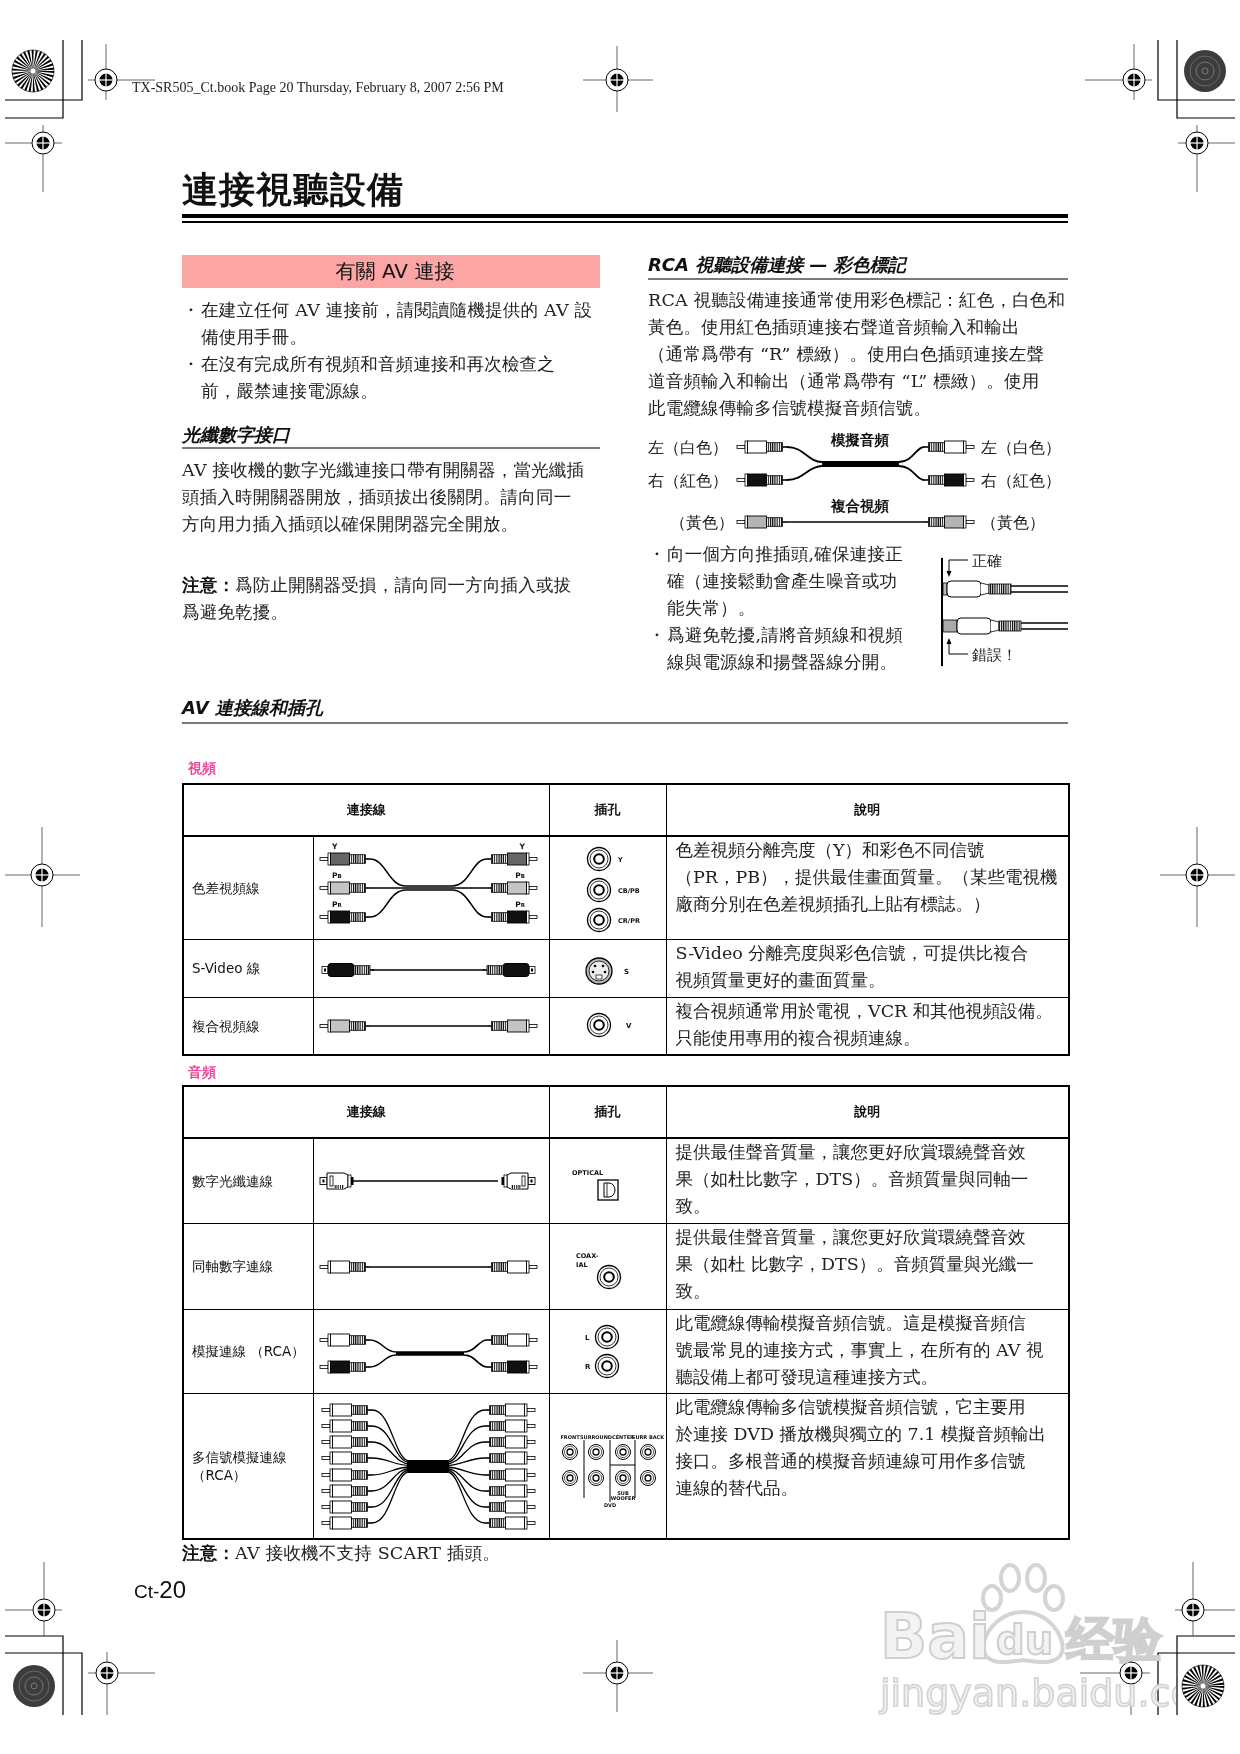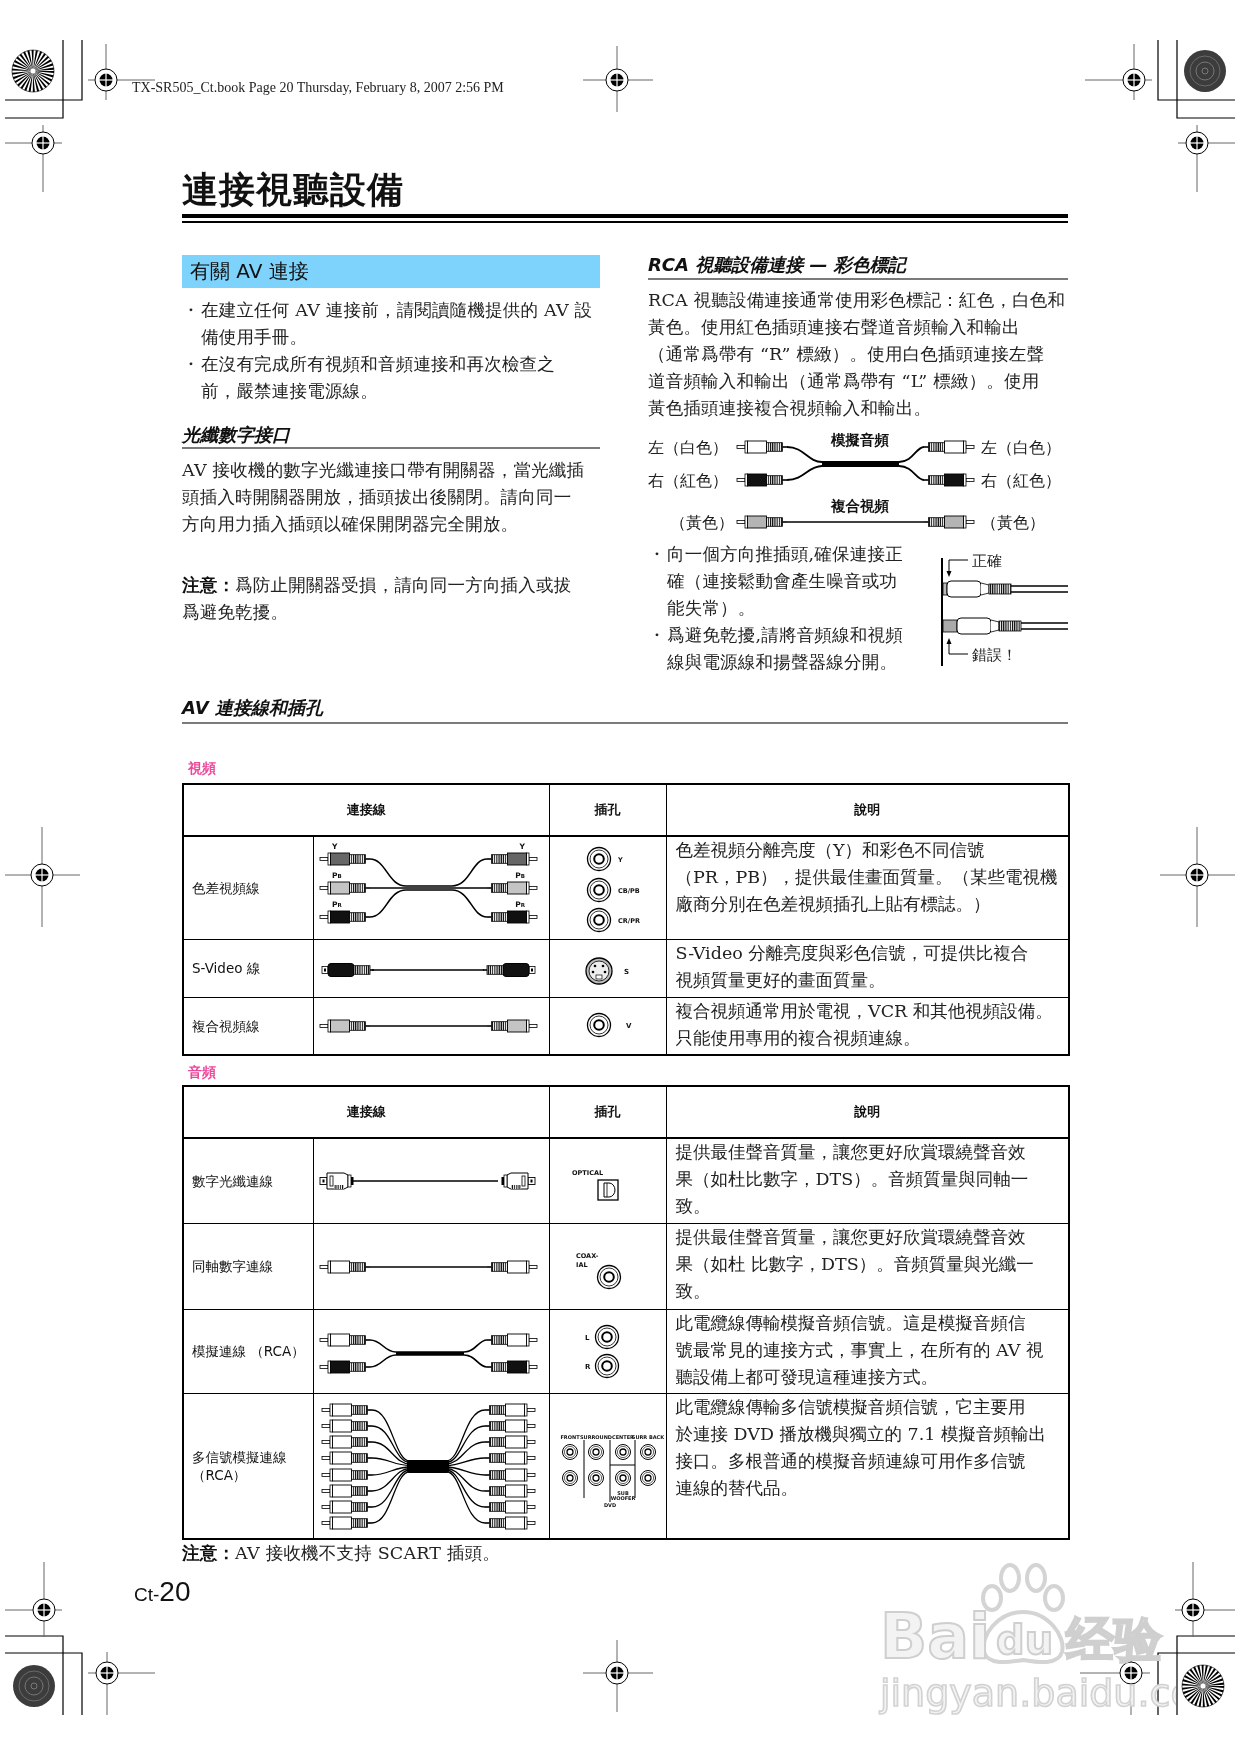--- a/index.html
+++ b/index.html
@@ -14,23 +14,23 @@
     font-size: 14px; line-height: 16px; color: #222; white-space: nowrap;
   }
   .page-title {
     left: 182px; top: 168px; font-family: "DejaVu Sans", "Liberation Sans", sans-serif;
     font-size: 36px; line-height: 44px; font-weight: bold; color: #111; letter-spacing: 1px;
   }
   .rule-thick { left: 182px; top: 214px; width: 886px; height: 4px;  background: #000; }
   .rule-thin  { left: 182px; top: 221px; width: 886px; height: 1.5px; background: #000; }
 
   .gray-heading {
-    left: 182px; top: 255px; width: 418px; height: 33px; background: #7dd3fc;
+    left: 182px; top: 255px; width: 418px; height: 33px; background: #fca5a5;
     font-family: "DejaVu Sans", "Liberation Sans", sans-serif; font-size: 20px;
-    line-height: 33px; padding-left: 8px; color: #111; white-space: nowrap;
+    line-height: 33px; padding-left: 8px; color: #111; white-space: nowrap; text-align: center;
   }
   .ital-heading {
     font-family: "DejaVu Sans", "Liberation Sans", sans-serif; font-style: italic;
     font-weight: bold; font-size: 18px; line-height: 24px; color: #111; white-space: nowrap; text-align: center;
   }
   .gray-rule { height: 2px; background: #7a7a7a; }
 
   .body-text { font-size: 17.5px; line-height: 27px; white-space: nowrap; letter-spacing: 0.2px; color: #222; }
   .line { display: block; height: 27px; }
   .bullet-item { position: relative; padding-left: 19px; }
@@ -58,21 +58,21 @@
   }
   .tbl td.desc {
     vertical-align: top; padding: 0 8px 0 9px; font-size: 17.5px; line-height: 27px;
     white-space: nowrap; color: #222; overflow: hidden;
   }
   .tbl td.fig { overflow: hidden; }
   .tbl svg { display: block; }
 
   .page-num { left: 134px; top: 1576px; font-family: "Liberation Sans", sans-serif; color: #111; white-space: nowrap; }
   .page-num .pre { font-size: 19px; }
-  .page-num .num { font-size: 28px; margin-top: 48px; }
+  .page-num .num { font-size: 24px; margin-top: 48px; }
 
   svg text { font-family: "DejaVu Sans", "Liberation Sans", sans-serif; }
   .diag-text { font-family: "DejaVu Serif", "Liberation Serif", serif; font-size: 16px; fill: #222; }
   .diag-bold { font-size: 14.5px; font-weight: bold; fill: #111; }
   .tiny { font-size: 7.5px; font-weight: bold; fill: #111; }
   .micro { font-size: 5px; font-weight: bold; fill: #111; }
 </style>
 </head>
 <body>
 
@@ -212,21 +212,21 @@
 </div>
 
 <div class="a ital-heading" style="left:648px;top:253px">RCA 視聽設備連接 — 彩色標記</div>
 <div class="a gray-rule" style="left:648px;top:278px;width:420px"></div>
 
 <div class="a body-text" style="left:648px;top:287px">
   <span class="line">RCA 視聽設備連接通常使用彩色標記：紅色，白色和</span>
   <span class="line">黃色。使用紅色插頭連接右聲道音頻輸入和輸出</span>
   <span class="line">（通常爲帶有 “R” 標緻）。使用白色插頭連接左聲</span>
   <span class="line">道音頻輸入和輸出（通常爲帶有 “L” 標緻）。使用</span>
-  <span class="line">黃色插頭連接複合視頻輸入和輸出。</span>
+  <span class="line">此電纜線傳輸多信號模擬音頻信號。</span>
 </div>
 
 <svg class="a" style="left:648px;top:425px" width="420" height="112">
   <text class="diag-text" x="0" y="28">左（白色）</text>
   <text class="diag-text" x="0" y="61">右（紅色）</text>
   <text class="diag-text" x="22" y="103">（黃色）</text>
   <text class="diag-text" x="333" y="28">左（白色）</text>
   <text class="diag-text" x="333" y="61">右（紅色）</text>
   <text class="diag-text" x="333" y="103">（黃色）</text>
   <text class="diag-bold" x="212" y="20" text-anchor="middle">模擬音頻</text>

